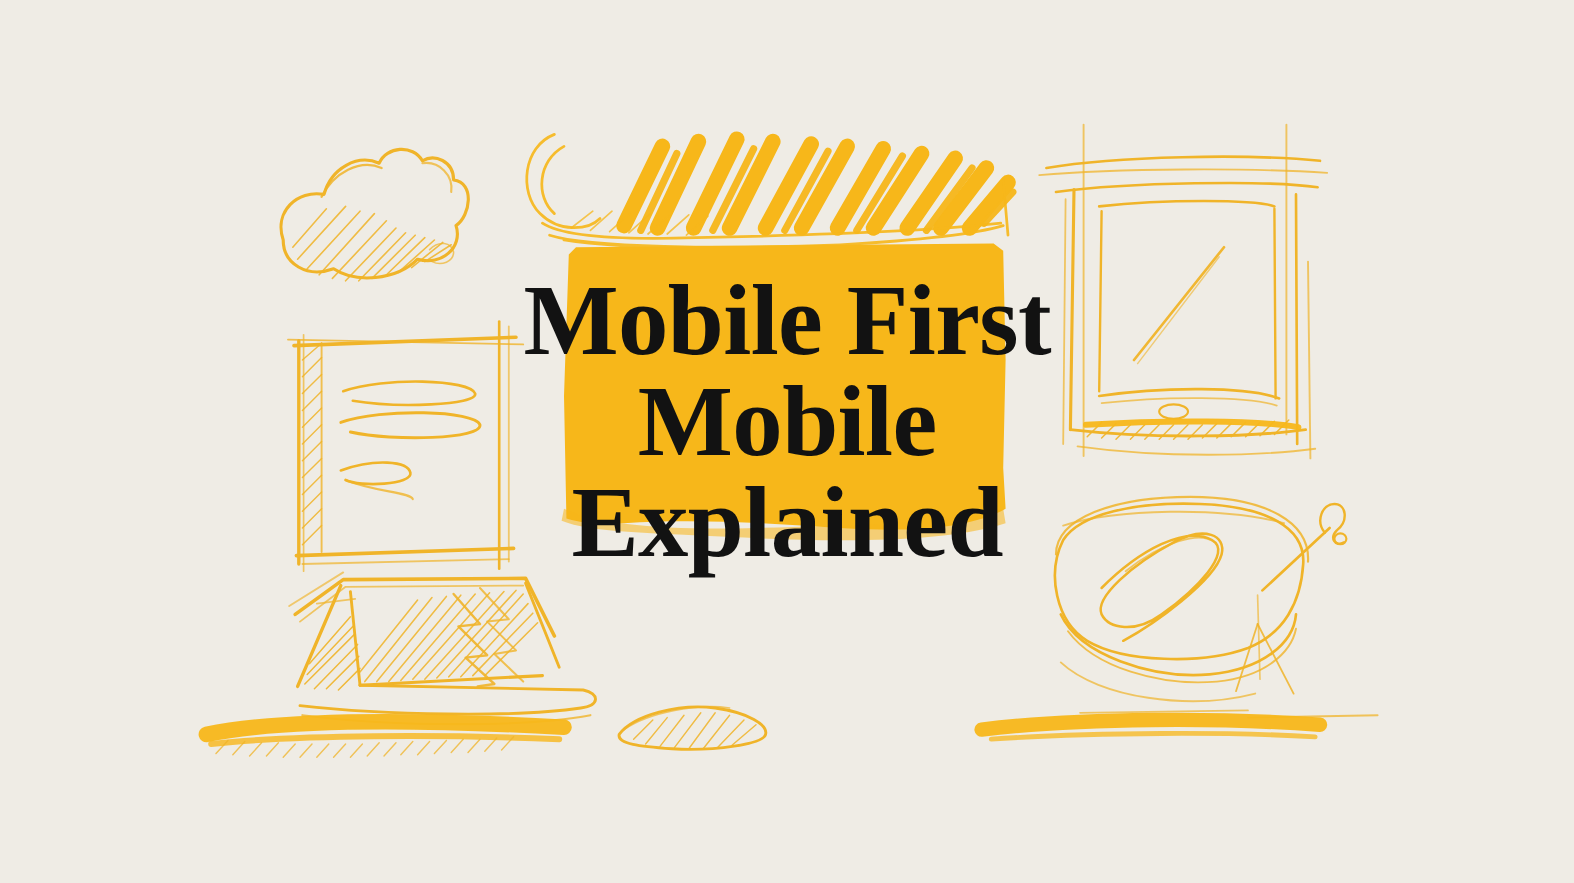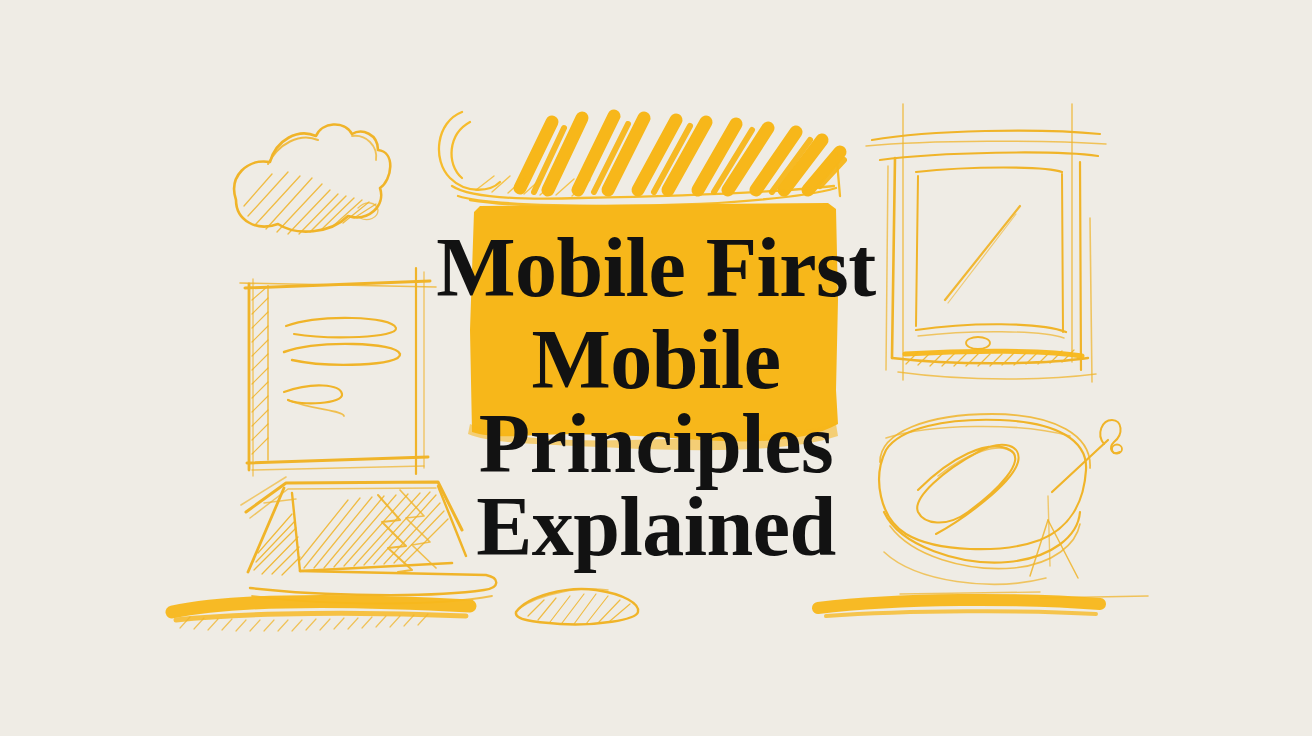--- a/index.html
+++ b/index.html
@@ -51,21 +51,21 @@
     font-family: "Liberation Serif", serif;
     font-weight: bold;
     font-size: 86px;
     line-height: 0.95;
     letter-spacing: -0.5px;
     text-align: center;
     white-space: nowrap;
     margin: 0;
     padding: 0;
   }
-  .title-line.l1 { font-size: 84px; margin-bottom: 12px; }
+  .title-line.l1 { font-size: 84px; margin-bottom: 4px; }
   .title-line.l2 { font-size: 84px; margin-bottom: 4px; }
   .title-line.l3 { font-size: 84px; margin-bottom: 4px; }
   .title-line.l4 { font-size: 84px; }
 </style>
 </head>
 <body>
 
 <div id="canvas">
 
   <svg id="sketch-layer" viewBox="0 0 1312 736" aria-hidden="true">
@@ -346,17 +346,16 @@
     <path d="M474 212 L480 206 L828 203 L836 209 L838 300 L836 390 L838 424
              C810 440 760 444 700 440 C640 436 580 432 520 436
              C500 437 484 436 472 432 L470 330 Z" fill="#f7b71a"></path>
     <path d="M470 424 C500 438 560 442 630 440 C700 438 780 438 836 424 L838 436
              C790 452 700 452 620 448 C540 444 492 444 468 434 Z" fill="#f7b71a" opacity="0.55"></path>
   </svg>
 
   <div id="title-block">
     <div class="title-line l1">Mobile First</div>
     <div class="title-line l2">Mobile</div>
-    <div class="title-line l3">Principles</div>
     <div class="title-line l4">Explained</div>
   </div>
 
 </div>
 
 </body></html>

